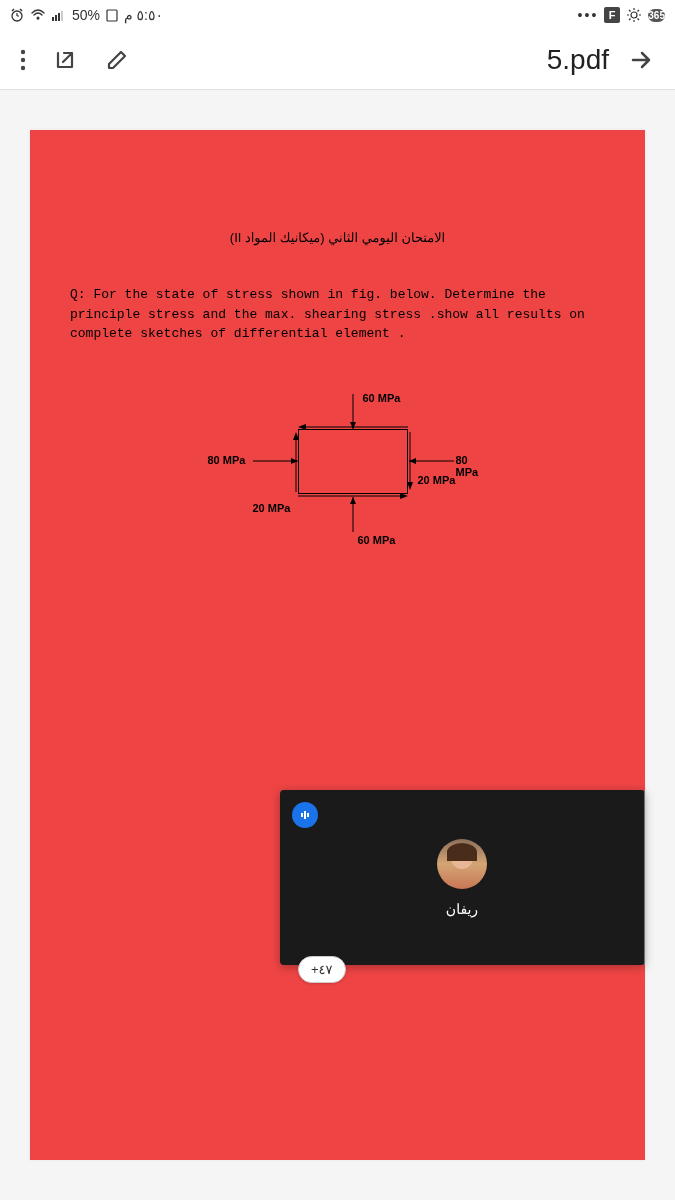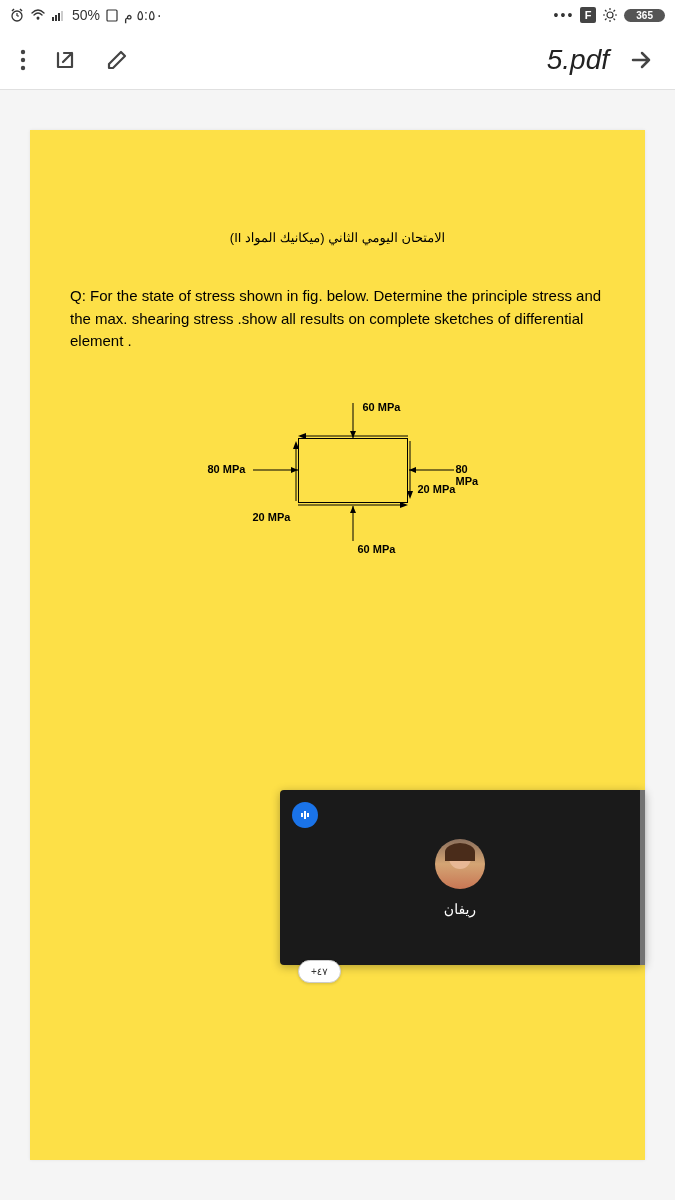--- a/index.html
+++ b/index.html
@@ -37,21 +37,21 @@
       gap: 6px;
     }
     .status-icon {
       display: inline-flex;
       align-items: center;
     }
     .badge-365 {
       background: #555;
       color: #fff;
       border-radius: 10px;
-      padding: 1px 12px;
+      padding: 1px 0;
       font-size: 10px;
       font-weight: bold;
     }
     .app-header {
       height: 60px;
       display: flex;
       align-items: center;
       justify-content: space-between;
       padding: 0 20px;
       border-bottom: 1px solid #e0e0e0;
@@ -62,54 +62,54 @@
       gap: 26px;
     }
     .app-header-right {
       display: flex;
       align-items: center;
       gap: 18px;
     }
     .file-title {
       font-size: 28px;
       color: #222;
-      font-style: italic;
     }
     .icon-btn {
       cursor: pointer;
       display: inline-flex;
       align-items: center;
       justify-content: center;
     }
     .document-area {
       background: #f5f5f5;
       height: calc(100% - 90px);
       padding: 40px 30px;
       position: relative;
     }
     .pdf-page {
-      background: #fde047;
+      background: #ef4444;
       width: 100%;
       height: 100%;
       padding: 100px 30px 30px 30px;
       box-shadow: 0 0 3px rgba(0,0,0,0.08);
       position: relative;
     }
     .exam-title {
       text-align: center;
       font-size: 13px;
       margin-bottom: 40px;
       direction: rtl;
     }
     .question-text {
-      font-size: 15px;
+      font-size: 13px;
       line-height: 1.5;
       color: #000;
       margin-bottom: 30px;
       padding: 0 10px;
+      font-family: Liberation Mono, monospace;
     }
     .diagram-container {
       position: relative;
       width: 280px;
       height: 200px;
       margin: 0 auto;
     }
     .stress-box {
       position: absolute;
       left: 100px;
@@ -138,21 +138,21 @@
     .meeting-cell {
       flex: 1;
       display: flex;
       flex-direction: column;
       align-items: center;
       justify-content: center;
       position: relative;
       color: #fff;
     }
     .meeting-cell:first-child {
-      border-right: 5px solid #737373;
+      border-right: 1px solid #737373;
     }
     .avatar {
       width: 50px;
       height: 50px;
       border-radius: 50%;
       margin-bottom: 12px;
     }
     .meeting-name {
       font-size: 14px;
       color: #fff;
@@ -175,21 +175,21 @@
       background: #444;
     }
     .more-participants {
       position: absolute;
       bottom: -18px;
       left: 18px;
       background: #fff;
       border: 1px solid #ccc;
       border-radius: 20px;
       padding: 5px 12px;
-      font-size: 10px;
+      font-size: 13px;
       color: #333;
       box-shadow: 0 1px 3px rgba(0,0,0,0.15);
       direction: rtl;
     }
     .avatar-1 {
       background: linear-gradient(180deg, #8b6f5c 0%, #d4a574 50%, #c87654 100%);
       position: relative;
       overflow: hidden;
     }
     .avatar-1::before {

